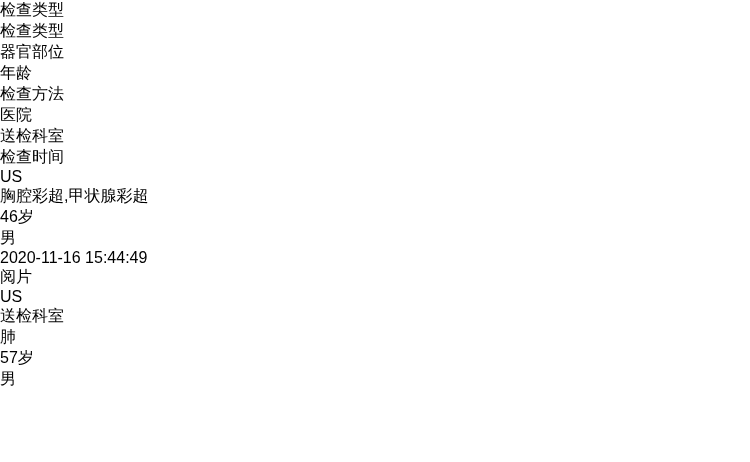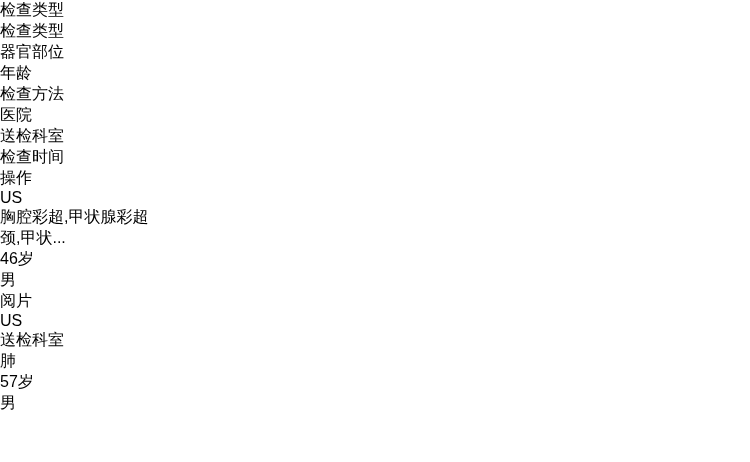--- a/index.html
+++ b/index.html
@@ -63,34 +63,33 @@
     <div class="cell c0">检查类型</div>
     <div class="cell c1">检查类型</div>
     <div class="cell c2">器官部位</div>
     <div class="cell c4">年龄</div>
     <div class="cell c3">检查方法</div>
     <div class="cell c6">医院</div>
     <div class="cell c7">送检科室</div>
     <div class="cell c8">
       <span>检查时间</span><span class="sort-carets"><span class="caret up"></span><span class="caret down"></span></span>
     </div>
-    <div class="cell c9">操作</div>
   </div>
 
   <div class="tbody" id="tbody">
     <div class="row">
       <div class="cell c0">US</div>
       <div class="cell c1">胸腔彩超,甲状腺彩超</div>
-      <div class="cell c2">颈,甲状...</div>
       <div class="cell c3"></div>
       <div class="cell c4">46岁</div>
       <div class="cell c5">男</div>
       <div class="cell c6">
           <div class="redacted"></div>
         </div>
+      <div class="cell c8">2020-11-16 15:44:49</div>
       <div class="cell c9"><span class="action-link">阅片</span></div>
     </div>
 
     <div class="row">
       <div class="cell c0">US</div>
       <div class="cell c1">送检科室</div>
       <div class="cell c2">肺</div>
       <div class="cell c3"></div>
       <div class="cell c4">57岁</div>
       <div class="cell c5">男</div>

